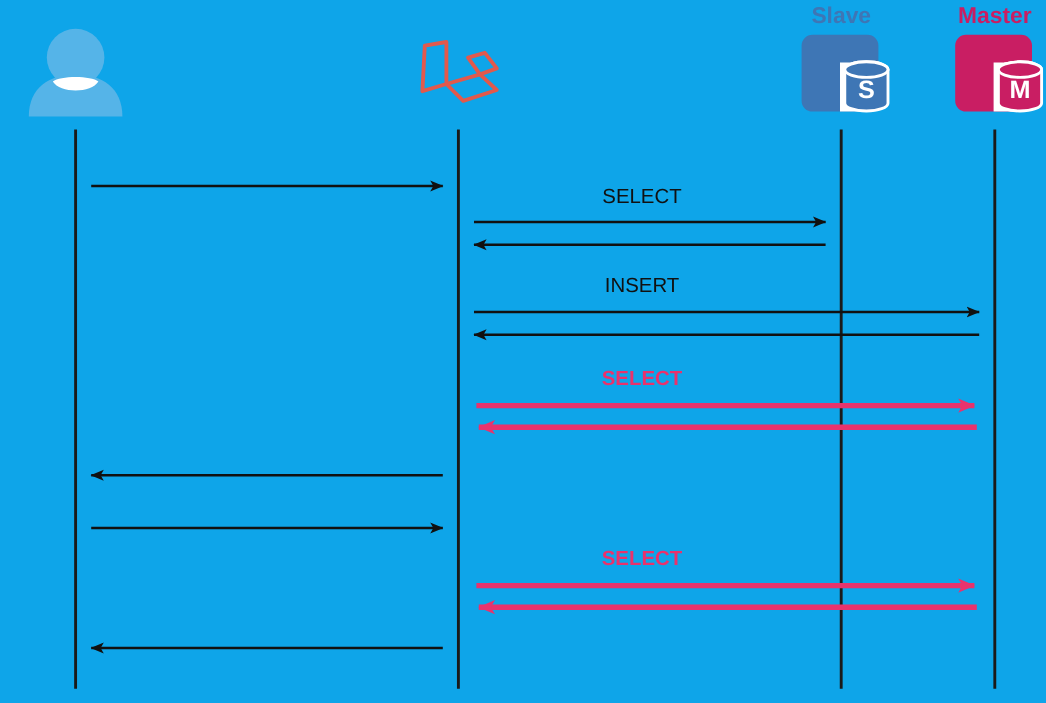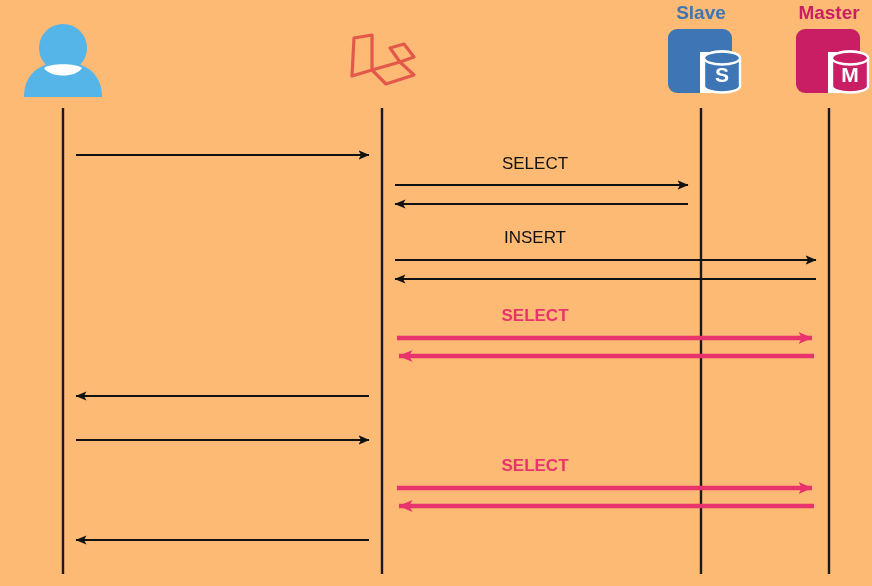--- a/index.html
+++ b/index.html
@@ -8,21 +8,21 @@
     padding: 0;
     background: #ffffff;
   }
   body {
     font-family: "Liberation Sans", sans-serif;
   }
   #canvas {
     position: relative;
     width: 872px;
     height: 586px;
-    background: #fdba74;
+    background: #0ea5e9;
     overflow: hidden;
   }
   #diagram-svg {
     position: absolute;
     left: 0;
     top: 0;
     width: 872px;
     height: 586px;
   }
   .participant-label {

